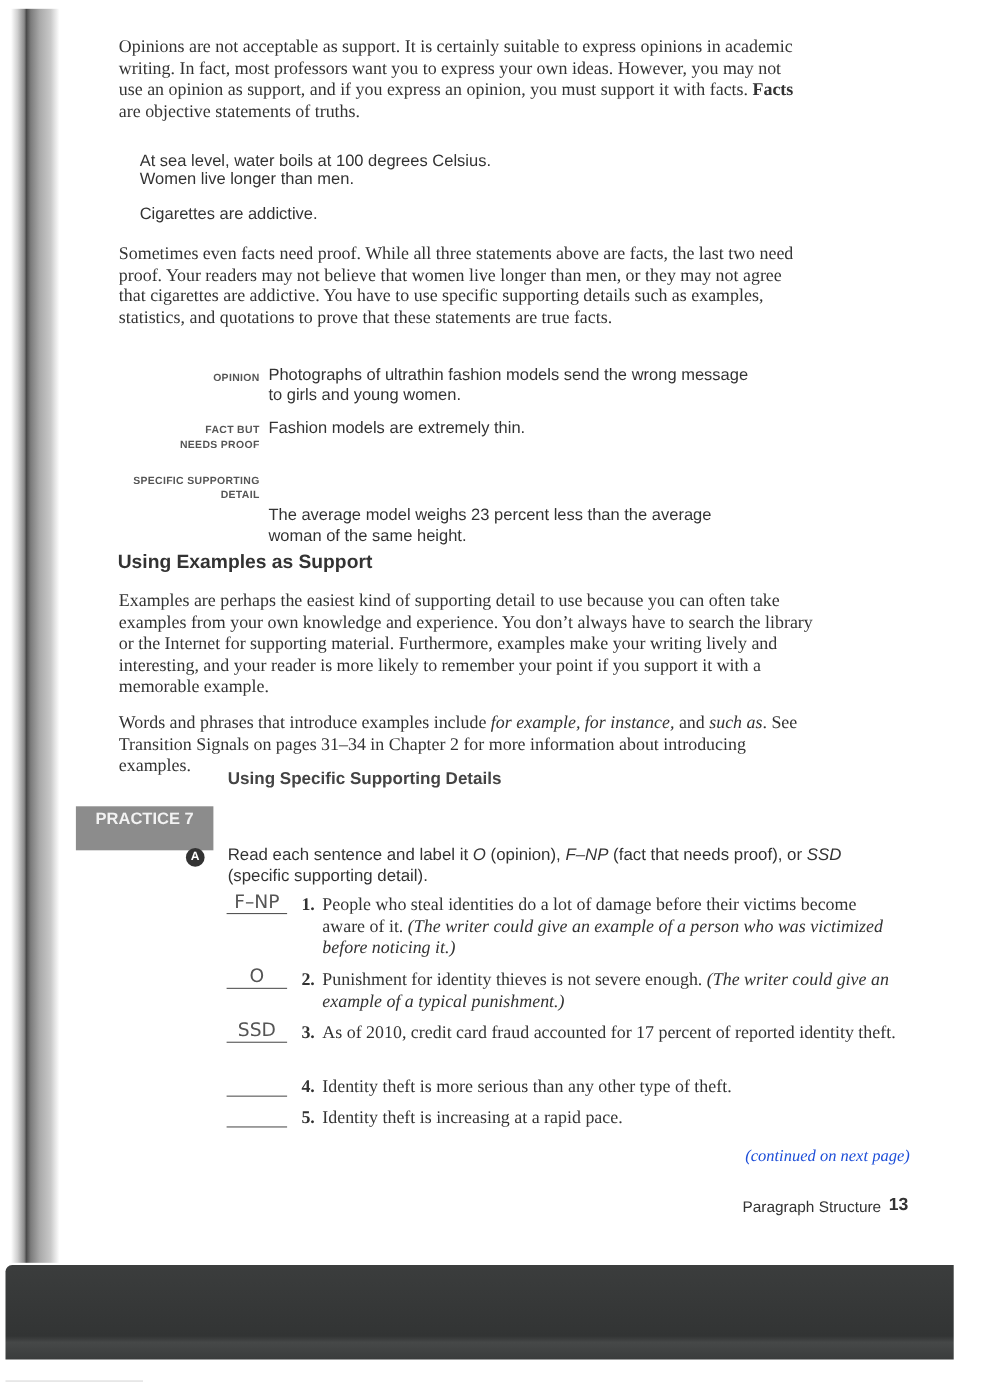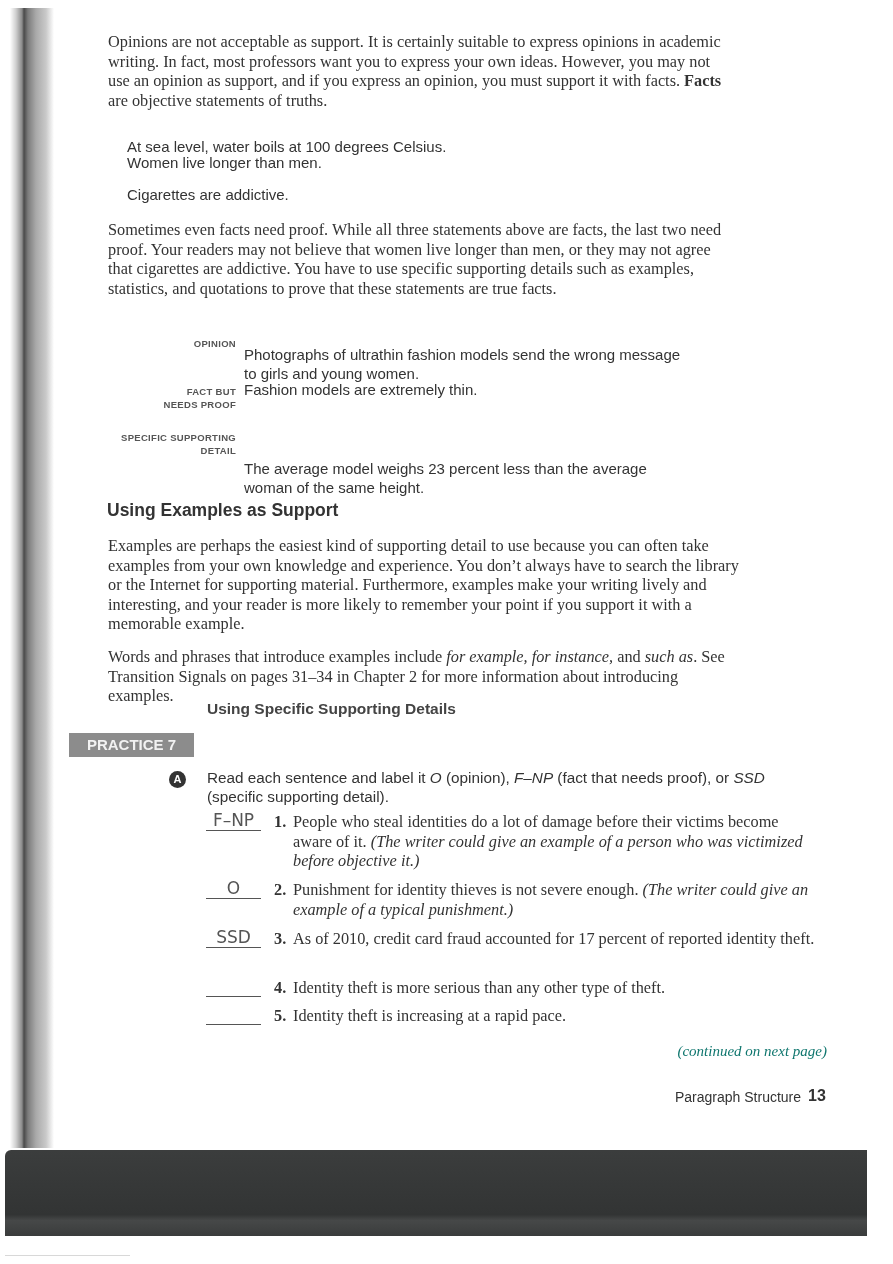--- a/index.html
+++ b/index.html
@@ -33,21 +33,21 @@
   }
   .ex-text {
     position: absolute; left: 244px; width: 440px;
     font-size: 15px; line-height: 19px; color: #333;
   }
   .heading {
     position: absolute; left: 107px; top: 500px;
     font-size: 17.5px; font-weight: bold; color: #333; text-align: right;
   }
   .badge {
-    position: absolute; left: 69px; top: 733px; width: 125px; height: 24px;
+    position: absolute; left: 69px; top: 733px; width: 125px; height: 40px;
     background: #8c8c8c; color: #f2f2f2; font-size: 15px; font-weight: bold;
     line-height: 24px; text-align: center;
   }
   .practice-title {
     position: absolute; left: 207px; top: 700px;
     font-size: 15.5px; font-weight: bold; color: #444;
   }
   .step-icon {
     position: absolute; left: 169px; top: 771px; width: 17px; height: 17px;
     border-radius: 50%; background: #333; color: #fff;
@@ -66,42 +66,42 @@
   .item-num {
     position: absolute; left: 68px; top: 0; font-weight: bold;
     font-size: 16.3px; color: #333;
   }
   .item-text {
     position: absolute; left: 87px; top: 0; width: 525px;
     font-size: 16.3px; line-height: 19.6px; color: #333;
   }
   .continued {
     position: absolute; right: 66px; top: 1043px; font-style: italic;
-    font-size: 15px; color: #0f766e; margin-left: 44px;
+    font-size: 15px; color: #1d4ed8; margin-left: 44px;
   }
   .footer-title { position: absolute; left: 675px; top: 1089px; font-size: 14px; color: #333; }
   .footer-page { position: absolute; left: 808px; top: 1087px; font-size: 16px; font-weight: bold; color: #333; }
   i { font-style: italic; }
   b { font-weight: bold; }
 </style>
 </head>
 <body>
 
 <div class="spine"></div>
 
 <p class="para serif" style="top:32px; margin:0;"><span>Opinions are not acceptable as support. It is certainly suitable to express opinions in academic writing. In fact, most professors want you to express your own ideas. However, you may not use an opinion as support, and if you express an opinion, you must support it with facts. </span><b>Facts</b><span> are objective statements of truths.</span></p>
 
 <div class="fact sans" style="top:122px;margin-top:16px;">At sea level, water boils at 100 degrees Celsius.</div>
 <div class="fact sans" style="top:154px;">Women live longer than men.</div>
 <div class="fact sans" style="top:186px;">Cigarettes are addictive.</div>
 
 <p class="para serif" style="top:220px; margin:0;">Sometimes even facts need proof. While all three statements above are facts, the last two need proof. Your readers may not believe that women live longer than men, or they may not agree that cigarettes are addictive. You have to use specific supporting details such as examples, statistics, and quotations to prove that these statements are true facts.</p>
 
 <div class="ex-label sans" style="top:337px;"><span>OPINION</span></div>
-<div class="ex-text sans" style="top:331px;margin-top:14px;">Photographs of ultrathin fashion models send the wrong message to girls and young women.</div>
+<div class="ex-text sans" style="top:331px;">Photographs of ultrathin fashion models send the wrong message to girls and young women.</div>
 
 <div class="ex-label sans" style="top:385px;"><span>FACT BUT</span><br><span>NEEDS PROOF</span></div>
 <div class="ex-text sans" style="top:380px;">Fashion models are extremely thin.</div>
 
 <div class="ex-label sans" style="top:431px;"><span>SPECIFIC SUPPORTING</span><br><span>DETAIL</span></div>
 <div class="ex-text sans" style="top:426px;margin-top:33px;">The average model weighs 23 percent less than the average woman of the same height.</div>
 
 <div class="heading sans">Using Examples as Support</div>
 
 <p class="para serif" style="top:536px; width:632px; margin:0;">Examples are perhaps the easiest kind of supporting detail to use because you can often take examples from your own knowledge and experience. You don’t always have to search the library or the Internet for supporting material. Furthermore, examples make your writing lively and interesting, and your reader is more likely to remember your point if you support it with a memorable example.</p>
@@ -110,21 +110,21 @@
 
 <div class="badge sans">PRACTICE 7</div>
 <div class="practice-title sans">Using Specific Supporting Details</div>
 
 <div class="step-icon sans">A</div>
 <div class="instructions sans"><span>Read each sentence and label it </span><i>O</i><span> (opinion), </span><i>F–NP</i><span> (fact that needs proof), or </span><i>SSD</i><span> (specific supporting detail).</span></div>
 
 <div class="item" style="top:812px;">
   <div class="blank">F–NP</div>
   <div class="item-num serif">1.</div>
-  <div class="item-text serif"><span>People who steal identities do a lot of damage before their victims become aware of it. </span><i>(The writer could give an example of a person who was victimized before objective it.)</i></div>
+  <div class="item-text serif"><span>People who steal identities do a lot of damage before their victims become aware of it. </span><i>(The writer could give an example of a person who was victimized before noticing it.)</i></div>
 </div>
 
 <div class="item" style="top:880px;">
   <div class="blank">O</div>
   <div class="item-num serif">2.</div>
   <div class="item-text serif"><span>Punishment for identity thieves is not severe enough. </span><i>(The writer could give an example of a typical punishment.)</i></div>
 </div>
 
 <div class="item" style="top:929px;">
   <div class="blank">SSD</div>

